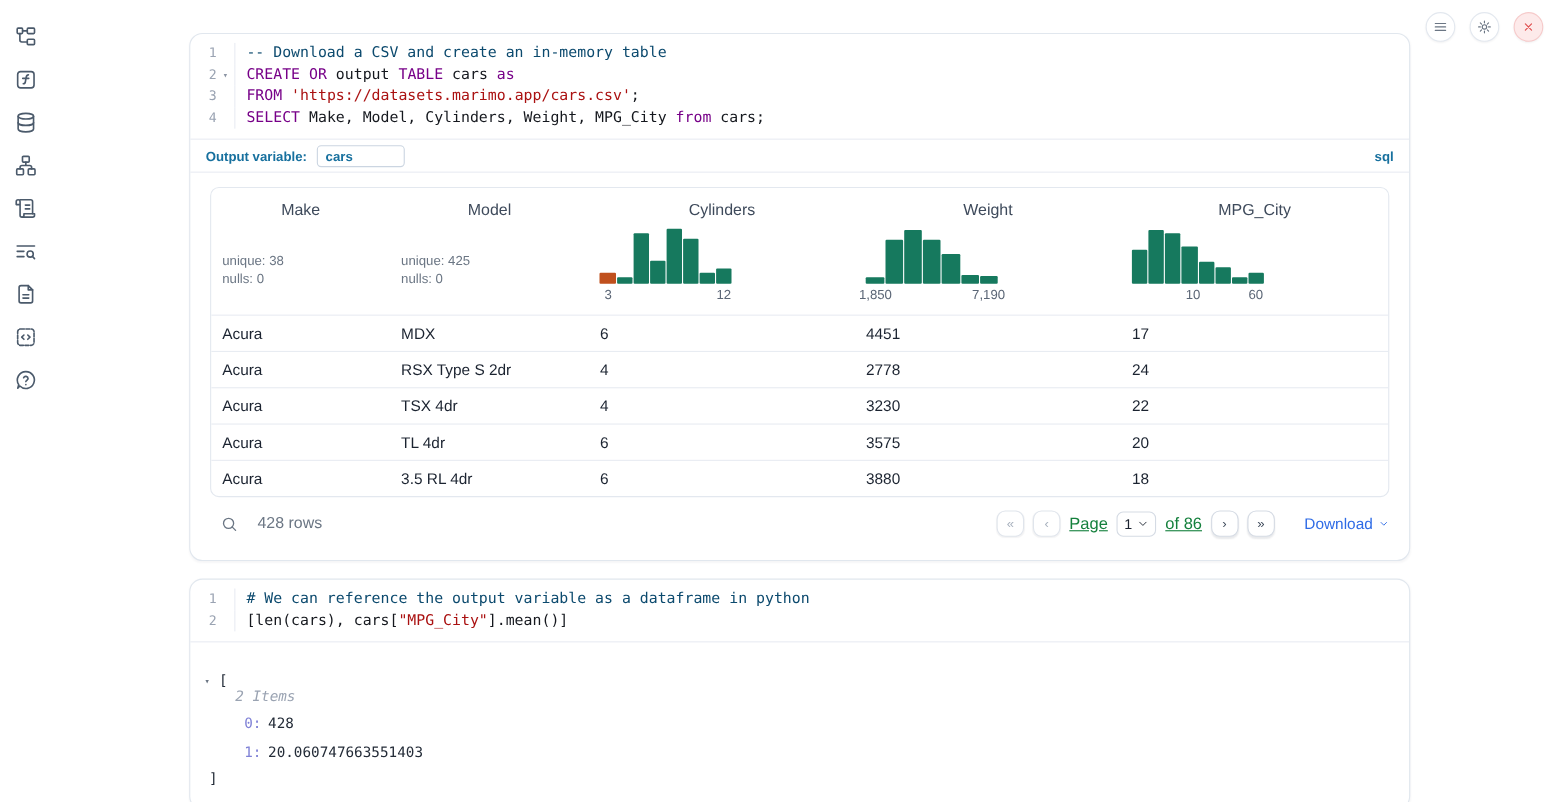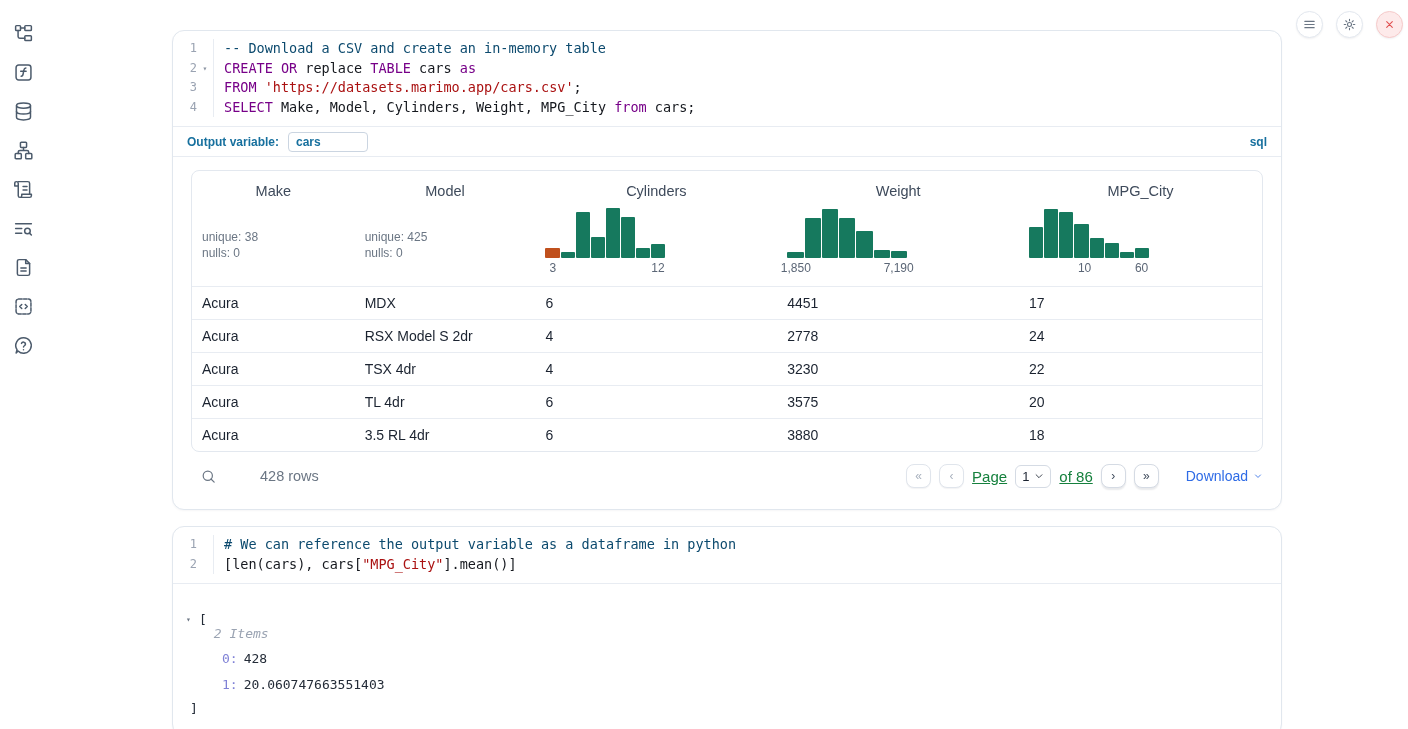--- a/index.html
+++ b/index.html
@@ -67,21 +67,21 @@
   .hist { width:120px; margin-top:7px; }
   .hist-bars { display:flex; align-items:flex-end; height:52px; gap:1px; }
   .bar { flex:1; border-radius:1px; }
   .hist-axis { position:relative; height:15px; margin-top:3px; font-size:12px; color:#5b6676; }
   .hist-axis .axmin { position:absolute; transform:translateX(-50%); }
   .hist-axis .axmax { position:absolute; transform:translateX(50%); }
   .tr { display:flex; align-items:center; height:33px; border-top:1px solid #e8ecf2; }
   .td { padding:0 10px; font-size:14px; color:#1b2330; }
 
   
-  .table-footer { display:flex; align-items:center; margin-top:8px; height:32px; padding-left:9px;gap:26px; }
+  .table-footer { display:flex; align-items:center; margin-top:8px; height:32px; padding-left:9px; }
   .search-btn { background:none; border:none; padding:0; color:#6b7684; cursor:pointer; }
   .search-btn svg { stroke:currentColor; fill:none; stroke-width:1.7; stroke-linecap:round; width:17px; height:17px; }
   .rows-count { margin-left:17px; font-size:14.5px; color:#6b7684; }
   .pagination { margin-left:auto; display:flex; align-items:center; gap:8px; }
   .pg-btn { width:25px; height:24px; border-radius:8px; border:1px solid #d5dbe4; background:#fff;
     box-shadow:0 1.5px 1.5px rgba(15,23,42,.09); color:#3e4a5b; font-size:12px;
     display:flex; align-items:center; justify-content:center; cursor:pointer; padding:0 0 1px 0;
     font-family:"Liberation Sans", sans-serif; }
   .pg-btn.disabled { color:#a7b0bd; border-color:#e0e5ec; box-shadow:0 1px 1px rgba(15,23,42,.05); }
   .pg-text { font-size:15px; color:#15803d;text-decoration:underline; }
@@ -200,21 +200,21 @@
             <span class="ln">1</span>
             <span class="fold"></span>
           </span>
           <span><span class="tok-comment">-- Download a CSV and create an in-memory table</span></span>
         </div>
         <div class="code-line">
           <span class="gutter">
             <span class="ln">2</span>
             <span class="fold">▾</span>
           </span>
-          <span><span class="tok-keyword">CREATE</span><span class="tok-plain"> </span><span class="tok-keyword">OR</span><span class="tok-plain"> replace </span><span class="tok-keyword">TABLE</span><span class="tok-plain"> cars </span><span class="tok-keyword">as</span></span>
+          <span><span class="tok-keyword">CREATE</span><span class="tok-plain"> </span><span class="tok-keyword">OR</span><span class="tok-plain"> output </span><span class="tok-keyword">TABLE</span><span class="tok-plain"> cars </span><span class="tok-keyword">as</span></span>
         </div>
         <div class="code-line">
           <span class="gutter">
             <span class="ln">3</span>
             <span class="fold"></span>
           </span>
           <span><span class="tok-keyword">FROM</span><span class="tok-plain"> </span><span class="tok-string">'https://datasets.marimo.app/cars.csv'</span><span class="tok-plain">;</span></span>
         </div>
         <div class="code-line">
           <span class="gutter">
@@ -308,21 +308,21 @@
         <div>
             <div class="tr">
               <div class="td c1">Acura</div>
               <div class="td c2">MDX</div>
               <div class="td c3">6</div>
               <div class="td c4">4451</div>
               <div class="td c5">17</div>
             </div>
             <div class="tr">
               <div class="td c1">Acura</div>
-              <div class="td c2">RSX Model S 2dr</div>
+              <div class="td c2">RSX Type S 2dr</div>
               <div class="td c3">4</div>
               <div class="td c4">2778</div>
               <div class="td c5">24</div>
             </div>
             <div class="tr">
               <div class="td c1">Acura</div>
               <div class="td c2">TSX 4dr</div>
               <div class="td c3">4</div>
               <div class="td c4">3230</div>
               <div class="td c5">22</div>

